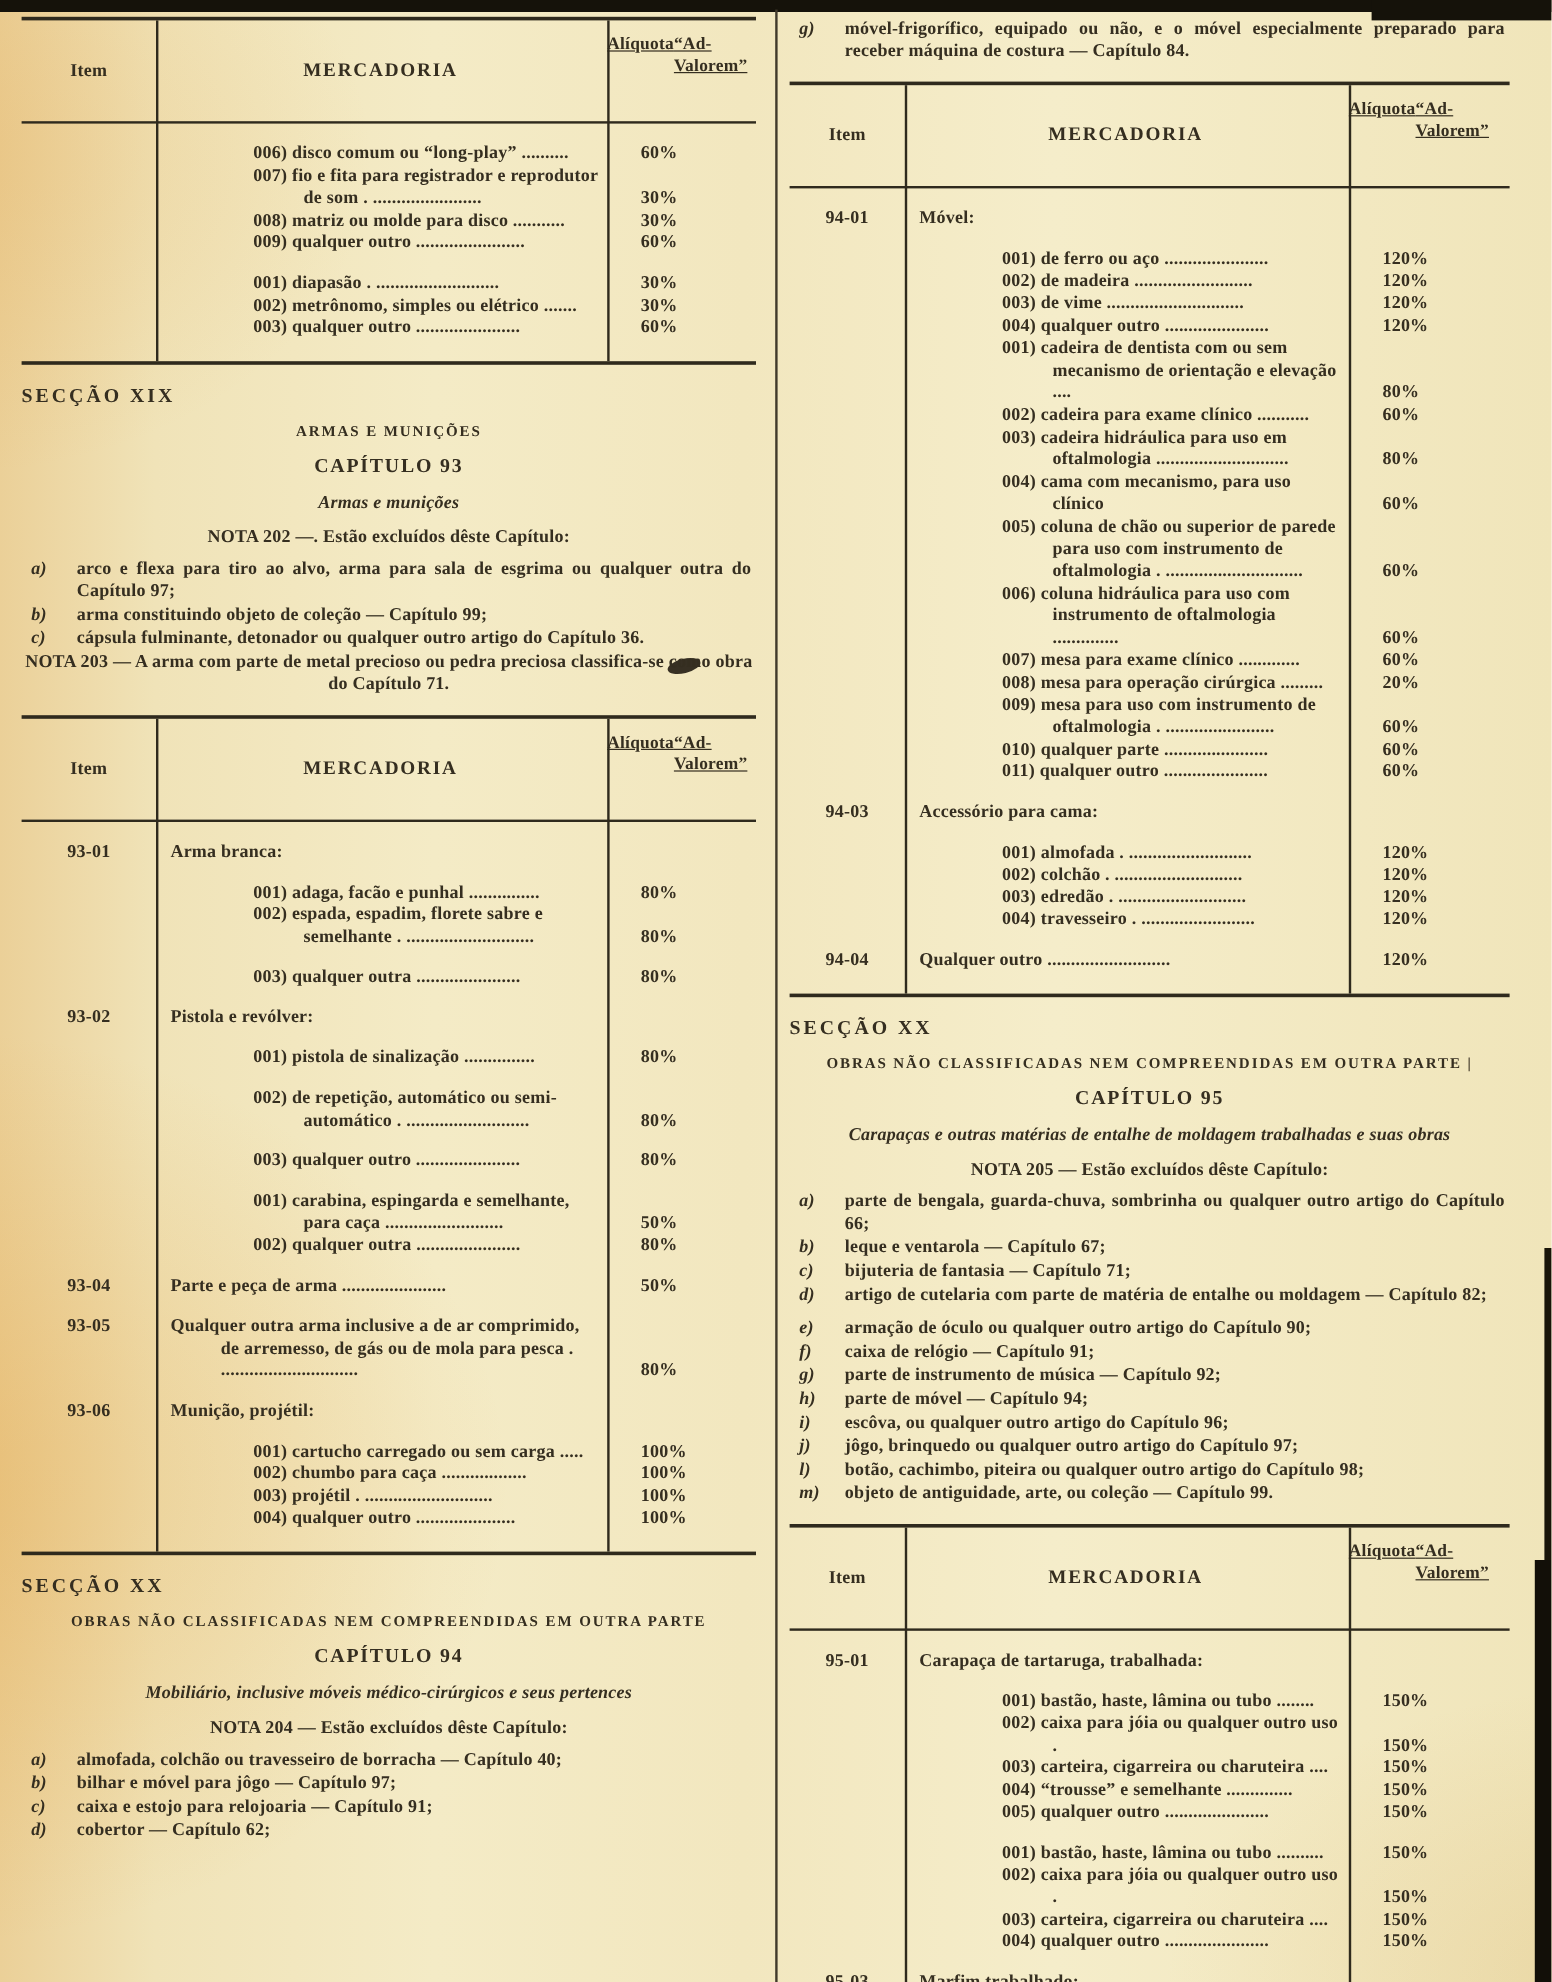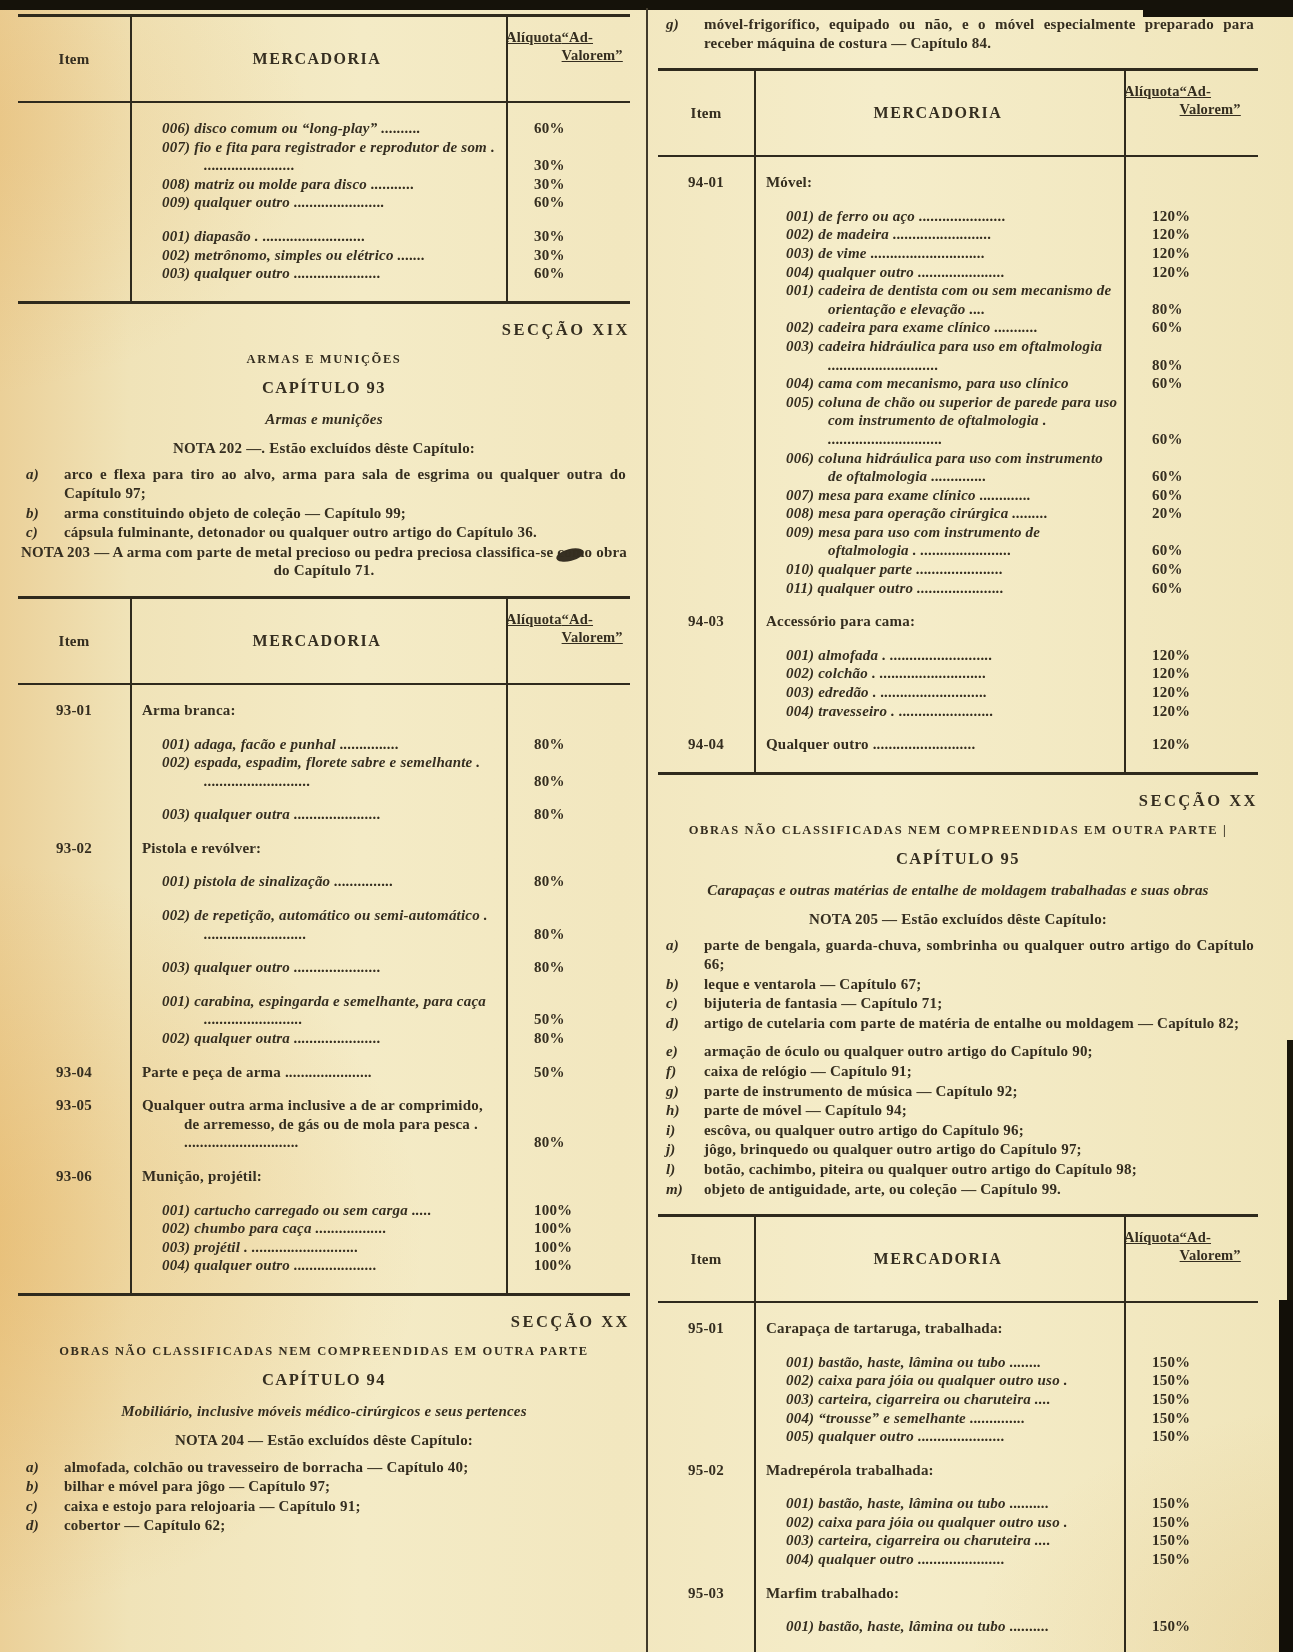--- a/index.html
+++ b/index.html
@@ -31,25 +31,25 @@
   .tbl-header{display:flex;align-items:stretch;border-bottom:2px solid #2f2a1d;min-height:84px;}
   .h-item{width:var(--itemw);display:flex;align-items:center;justify-content:center;font-size:15px;}
   .h-merc{flex:1;display:flex;align-items:center;justify-content:center;font-size:16px;letter-spacing:1.5px;}
   .h-aliq{width:var(--valw);display:flex;flex-direction:row;align-items:flex-start;justify-content:space-around;padding:12px 2px;font-size:14.5px;text-decoration:underline;}
   .tbl-body{padding:16px 0 18px;}
   .entry{display:flex;align-items:flex-end;}
   .entry.gap{margin-top:15px;}
   .e-item{width:var(--itemw);text-align:center;align-self:flex-start;}
   .e-desc{flex:1;padding:0 8px 0 12px;min-width:0;}
   .e-desc .txt{display:block;padding-left:42px;text-indent:-42px;overflow:hidden;}
-  .e-desc.sub{padding-left:32px;font-style:italic;}
+  .e-desc.sub{padding-left:81px;}
   .e-val{width:var(--valw);padding-left:26px;box-sizing:border-box;text-align:left;}
 
   
-  .s-title{text-align:right;font-size:16.5px;letter-spacing:2.5px;margin:6px 0 12px;}
+  .s-title{text-align:left;font-size:16.5px;letter-spacing:2.5px;margin:6px 0 12px;}
   .s-subtitle{text-align:center;font-size:12.5px;letter-spacing:1.6px;margin:0 0 10px;}
   .s-chapter{text-align:center;font-size:16.5px;letter-spacing:1.5px;margin:0 0 12px;}
   .s-subject{text-align:center;font-size:15px;font-style:italic;font-weight:700;margin:0 0 10px;}
   .note-intro{margin:1px 0 8px;text-align:center;}
   .note-item{display:flex;margin:1px 0;}
   .note-item.gap{margin-top:10px;}
   .nl-letter{width:46px;padding-left:8px;box-sizing:border-box;font-style:italic;}
   .nl-text{flex:1;text-align:justify;padding-right:4px;}
 </style>
 </head>
@@ -580,27 +580,20 @@
             <div class="e-val">150%</div>
           </div>
           <div class="entry">
             <div class="e-item"></div>
             <div class="e-desc sub">
               <span class="txt"><span class="num">005)</span> qualquer outro ......................</span>
             </div>
             <div class="e-val">150%</div>
           </div>
           <div class="entry gap">
-            <div class="e-item">95-02</div>
-            <div class="e-desc">
-              <span class="txt">Madrepérola trabalhada:</span>
-            </div>
-            <div class="e-val"></div>
-          </div>
-          <div class="entry gap">
             <div class="e-item"></div>
             <div class="e-desc sub">
               <span class="txt"><span class="num">001)</span> bastão, haste, lâmina ou tubo ..........</span>
             </div>
             <div class="e-val">150%</div>
           </div>
           <div class="entry">
             <div class="e-item"></div>
             <div class="e-desc sub">
               <span class="txt"><span class="num">002)</span> caixa para jóia ou qualquer outro uso .</span>

